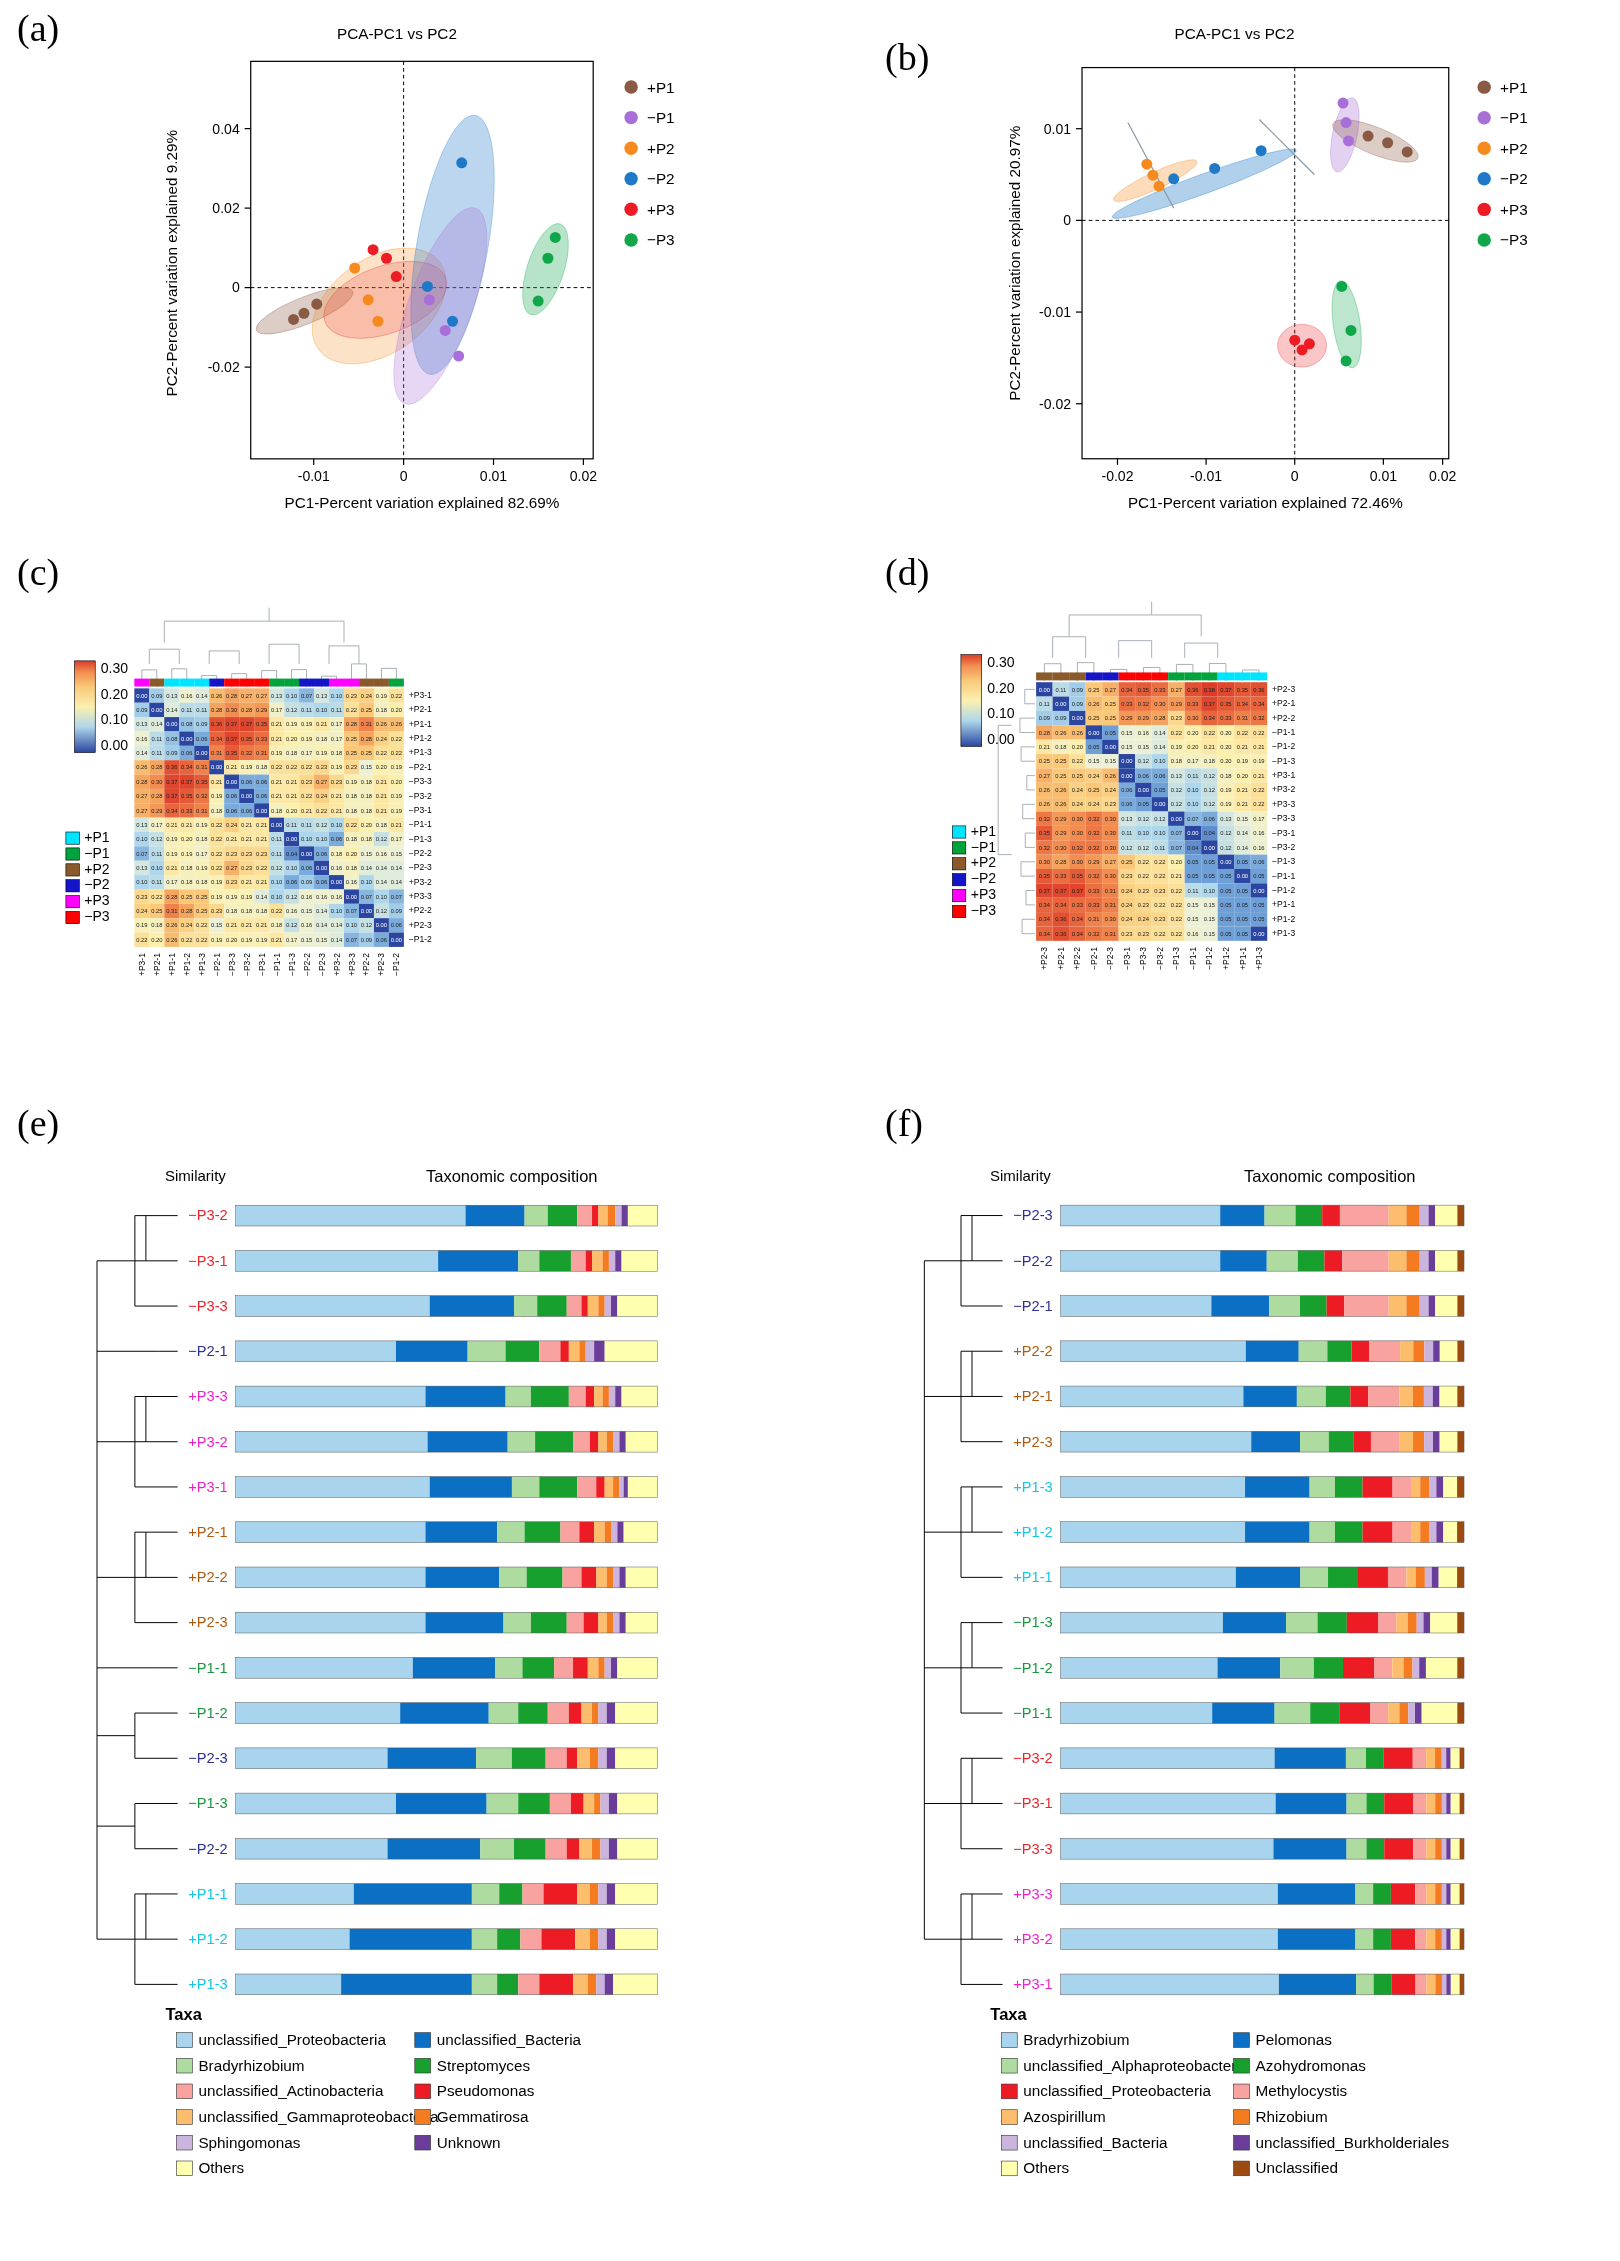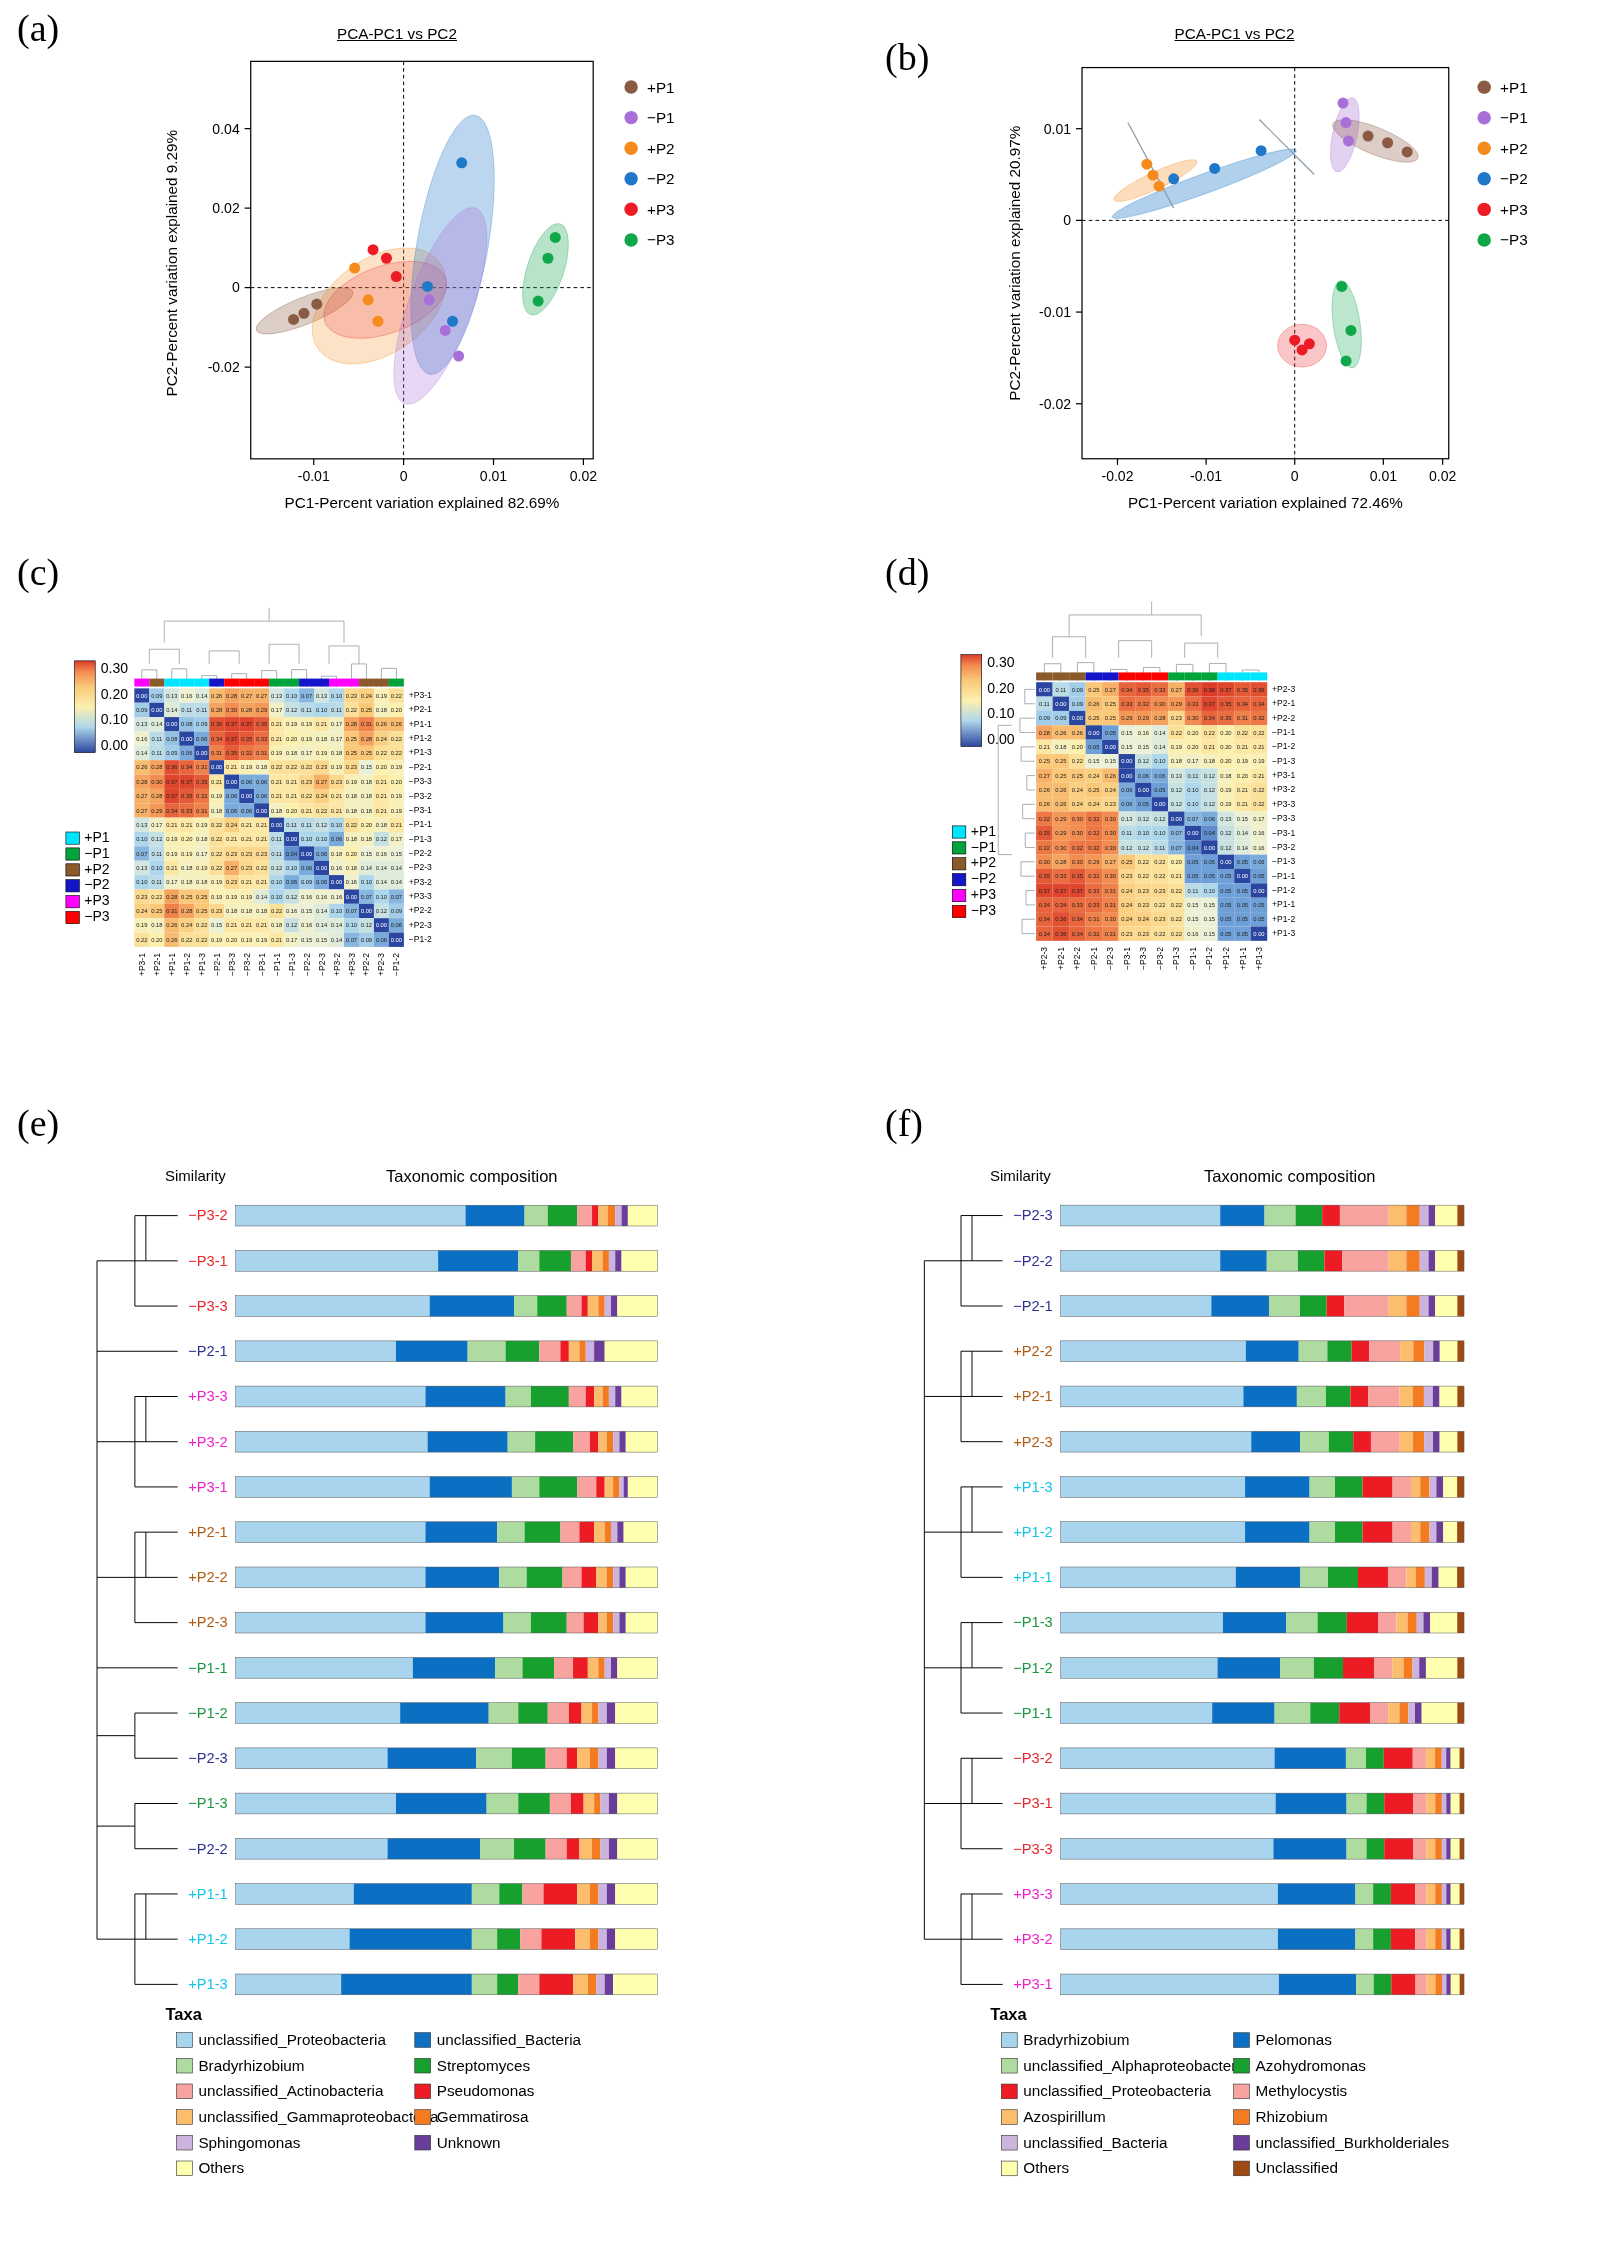--- a/index.html
+++ b/index.html
@@ -1,28 +1,28 @@
 <!DOCTYPE html>
 <html style="font-size:9.8px"><head>
 <meta charset="utf-8">
 <style>
   html,body{margin:0;padding:0;background:#ffffff;}
   body{width:1620px;height:2261px;font-family:"Liberation Sans",sans-serif;color:#000;position:relative;}
   .panel-label{font-size:38px;font-family:"Liberation Serif",serif;position:absolute;}
   .fig{position:absolute;}
-  .ttl{font-size:15.3px;text-align:center;text-decoration:underline;}
+  .ttl{font-size:15.3px;text-align:center;}
   .axis-label{font-size:25px;}
   svg{overflow:visible;}
   .legend-txt{font-size:25px;}
   .tick{font-size:23px;}
   .hm-cell-txt{font-size:9.5px;text-anchor:middle;dominant-baseline:middle;}
   .hm-lab{font-size:14px;}
   .taxa-title{font-size:27px;font-weight:bold;}
   .sim-title{font-size:15px;}
-  .comp-title{font-size:16.5px;}
+  .comp-title{font-size:16.5px;margin-left:40px;}
   .sample-lab{font-size:24px;}
   .tax-item{font-size:25px;}
 </style>
 </head>
 <body>
 
 <div class="panel-label" style="left:17px;top:6.1px;">(a)</div>
 <div class="panel-label" style="left:885px;top:35px;">(b)</div>
 <div class="panel-label" style="left:17px;top:550px;">(c)</div>
 <div class="panel-label" style="left:885px;top:550px;">(d)</div>

